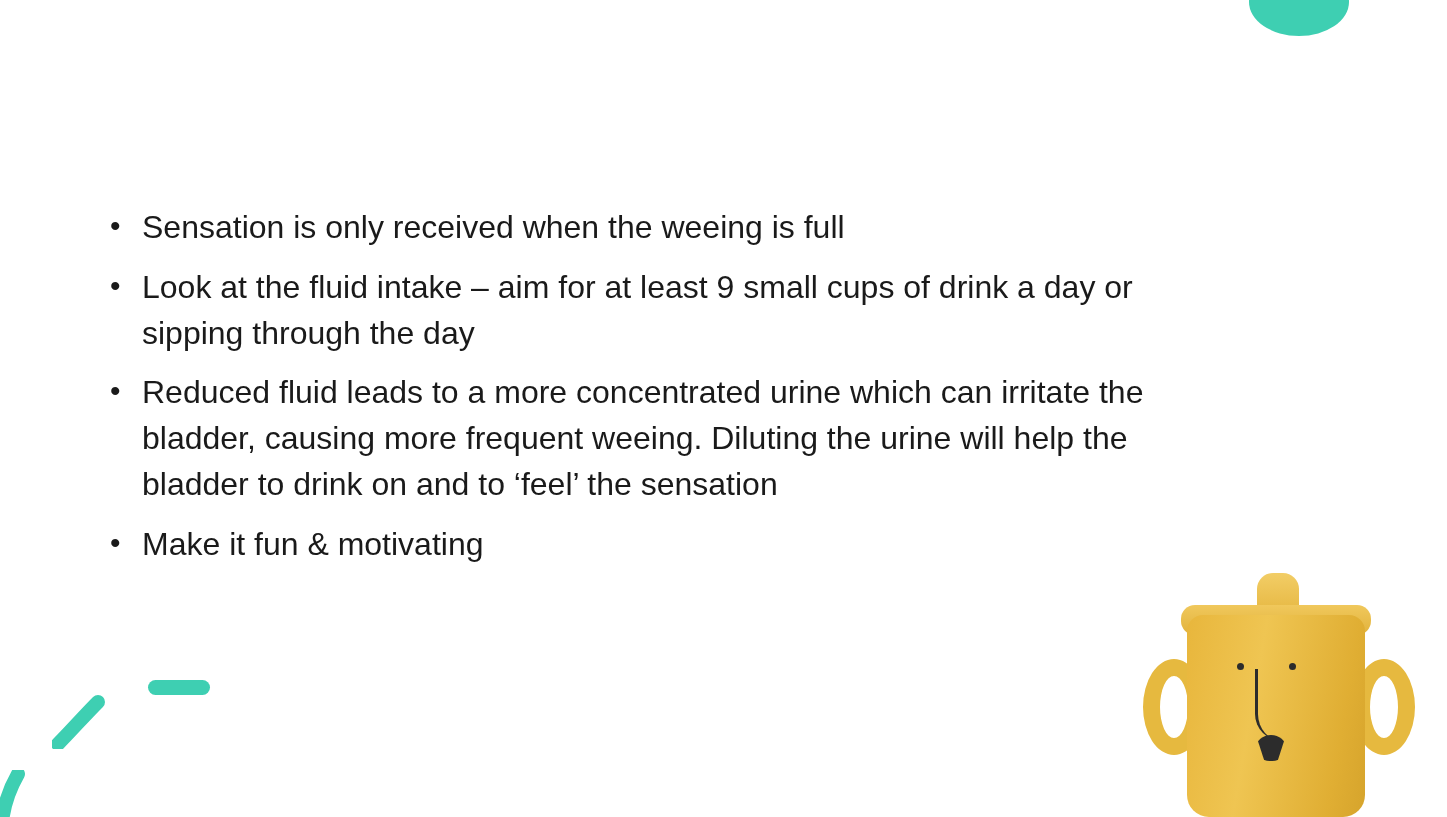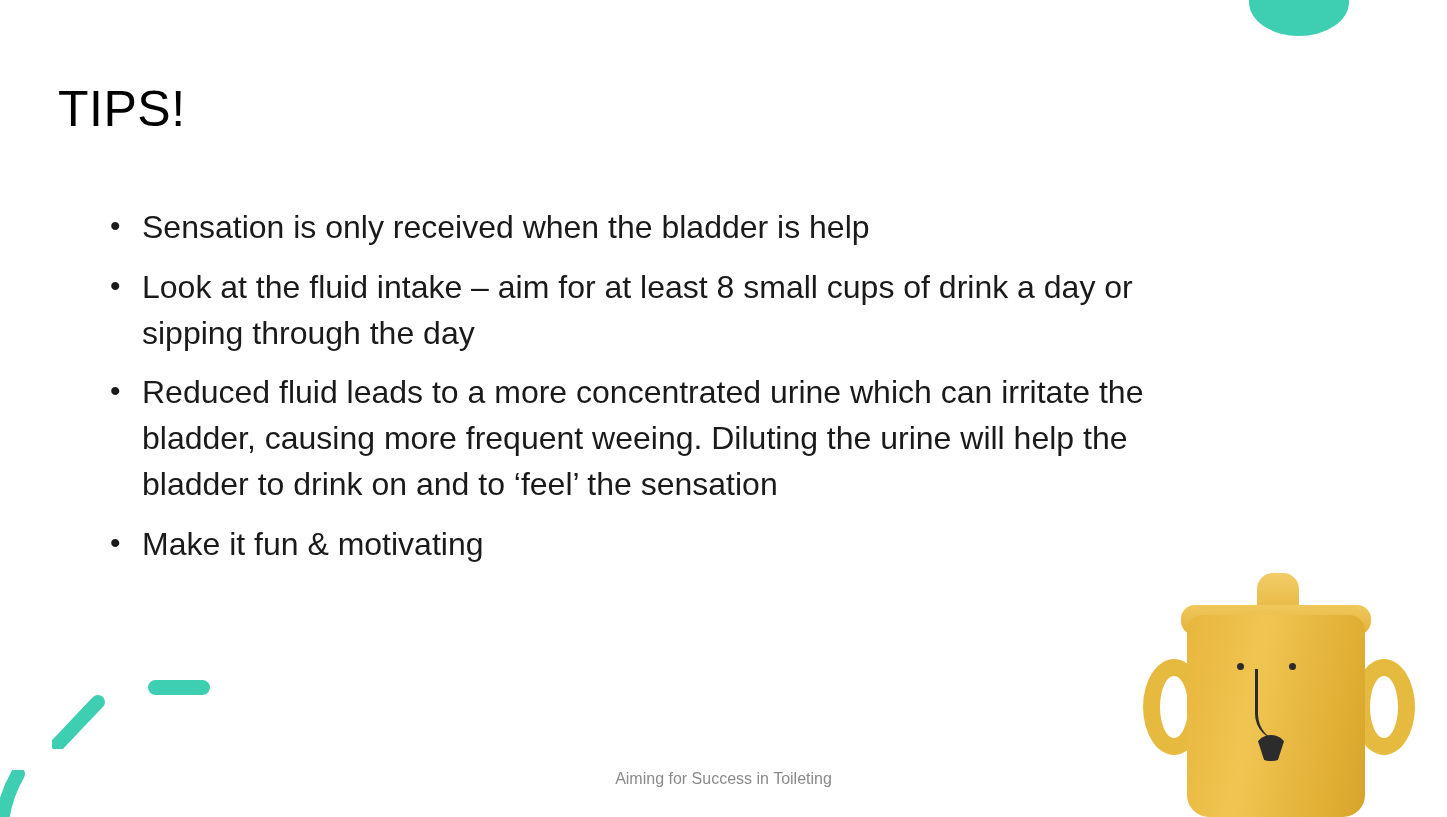--- a/index.html
+++ b/index.html
@@ -199,42 +199,40 @@
       <path d="M6 50 C 18 38, 32 22, 46 8" stroke="#3ECFB2" stroke-width="14" stroke-linecap="round" fill="none"></path>
     </svg>
   </div>
 
   <div class="deco-curve-2">
     <svg width="44" height="60" viewBox="0 0 44 60" xmlns="http://www.w3.org/2000/svg">
       <path d="M24 4 C 16 18, 10 34, 8 52" stroke="#3ECFB2" stroke-width="14" stroke-linecap="round" fill="none"></path>
     </svg>
   </div>
 
-  <div class="title">TIPS!</div>
 
   <ul class="body-list">
     <li class="bullet-row">
       <span class="bullet-dot">•</span>
-      <span class="bullet-text">Sensation is only received when the bladder is help</span>
-    </li>
-    <li class="bullet-row">
-      <span class="bullet-dot">•</span>
-      <span class="bullet-text">Look at the fluid intake – aim for at least 8 small cups of drink a day or sipping through the day</span>
+      <span class="bullet-text">Sensation is only received when the weeing is full</span>
+    </li>
+    <li class="bullet-row">
+      <span class="bullet-dot">•</span>
+      <span class="bullet-text">Look at the fluid intake – aim for at least 9 small cups of drink a day or sipping through the day</span>
     </li>
     <li class="bullet-row">
       <span class="bullet-dot">•</span>
       <span class="bullet-text">Reduced fluid leads to a more concentrated urine which can irritate the bladder, causing more frequent weeing. Diluting the urine will help the bladder to drink on and to ‘feel’ the sensation</span>
     </li>
     <li class="bullet-row">
       <span class="bullet-dot">•</span>
       <span class="bullet-text">Make it fun &amp; motivating</span>
     </li>
   </ul>
 
-  <div class="footer">Aiming for Success in Toileting</div>
 
   <div class="cup-wrap">
     <div class="handle handle-left"></div>
     <div class="handle handle-right"></div>
     <div class="cup-spout"></div>
     <div class="cup-lid"></div>
     <div class="cup-body"></div>
     <div class="face-eye eye-left"></div>
     <div class="face-eye eye-right"></div>
     <div class="face-nose"></div>

